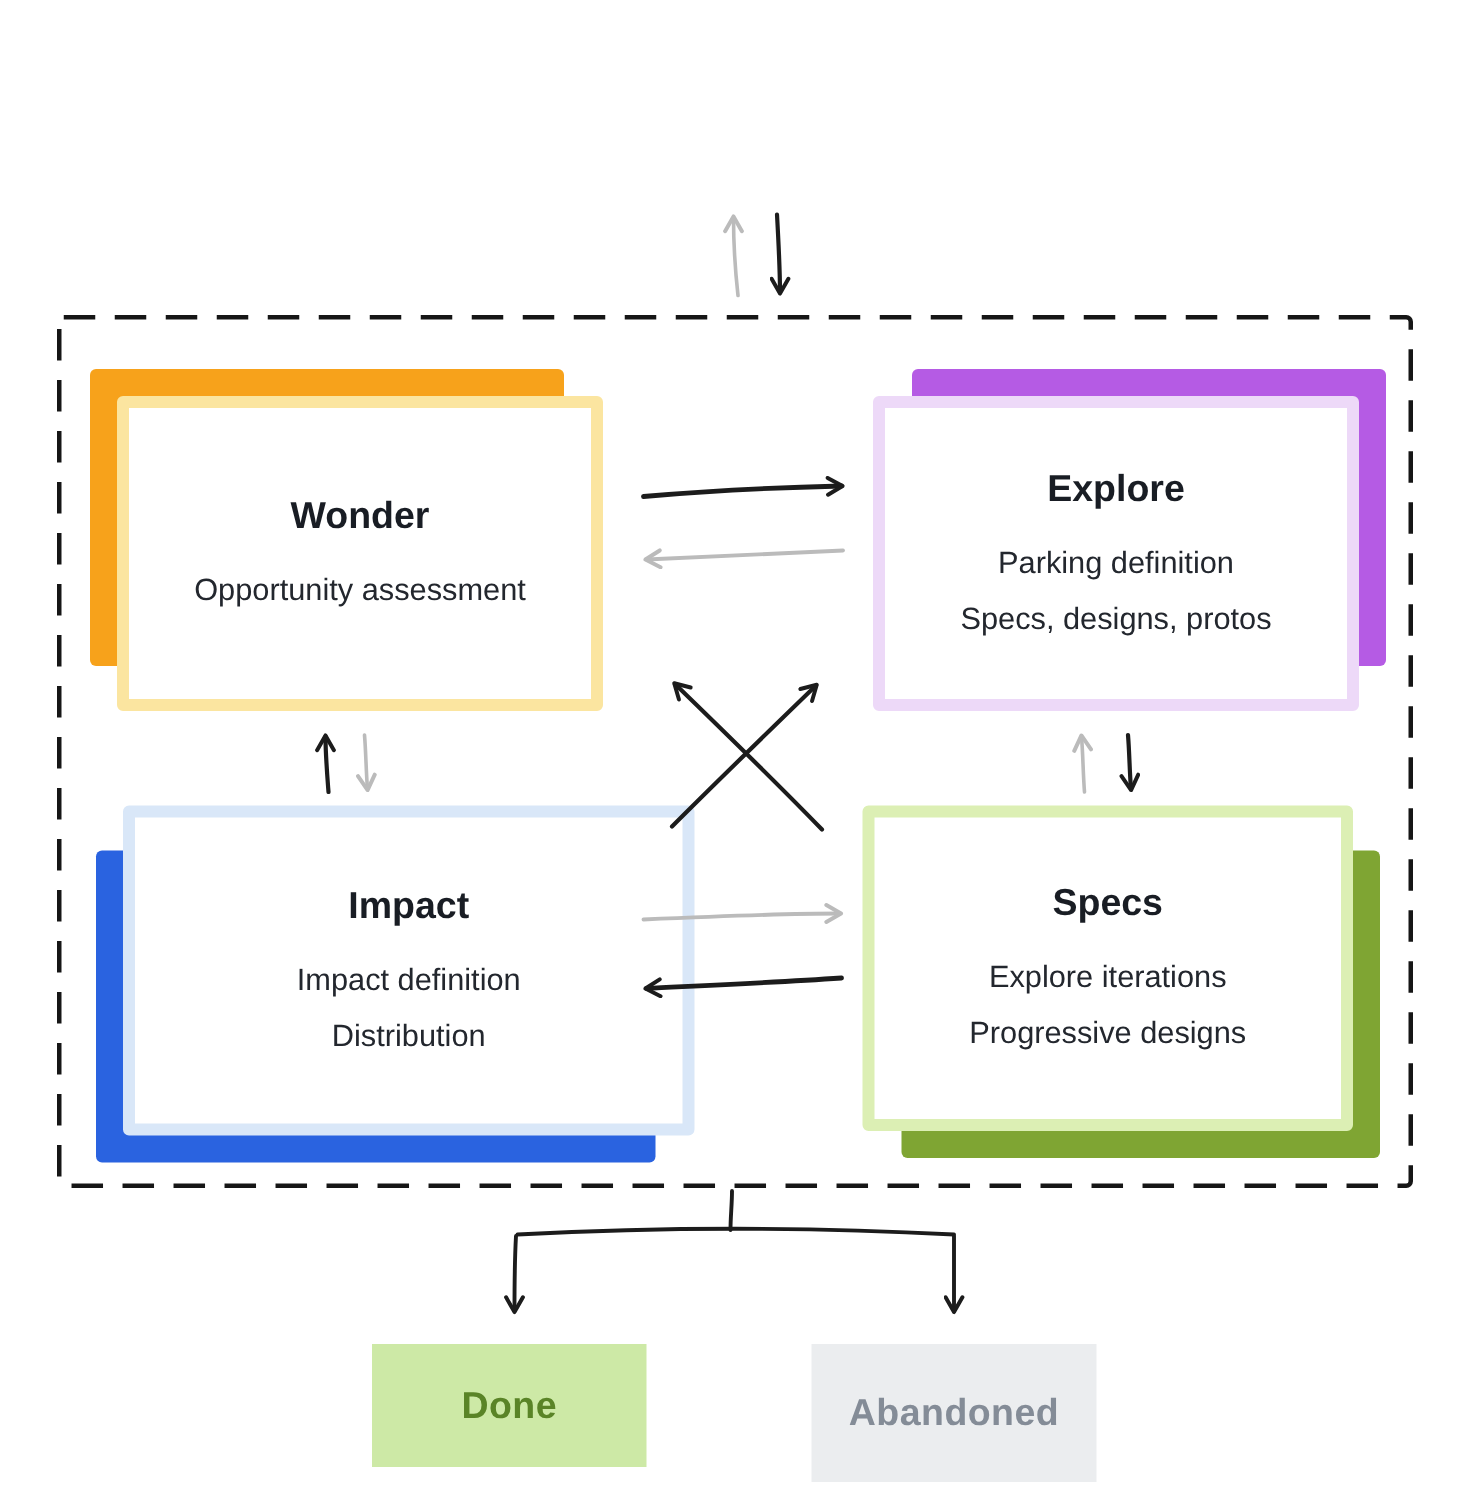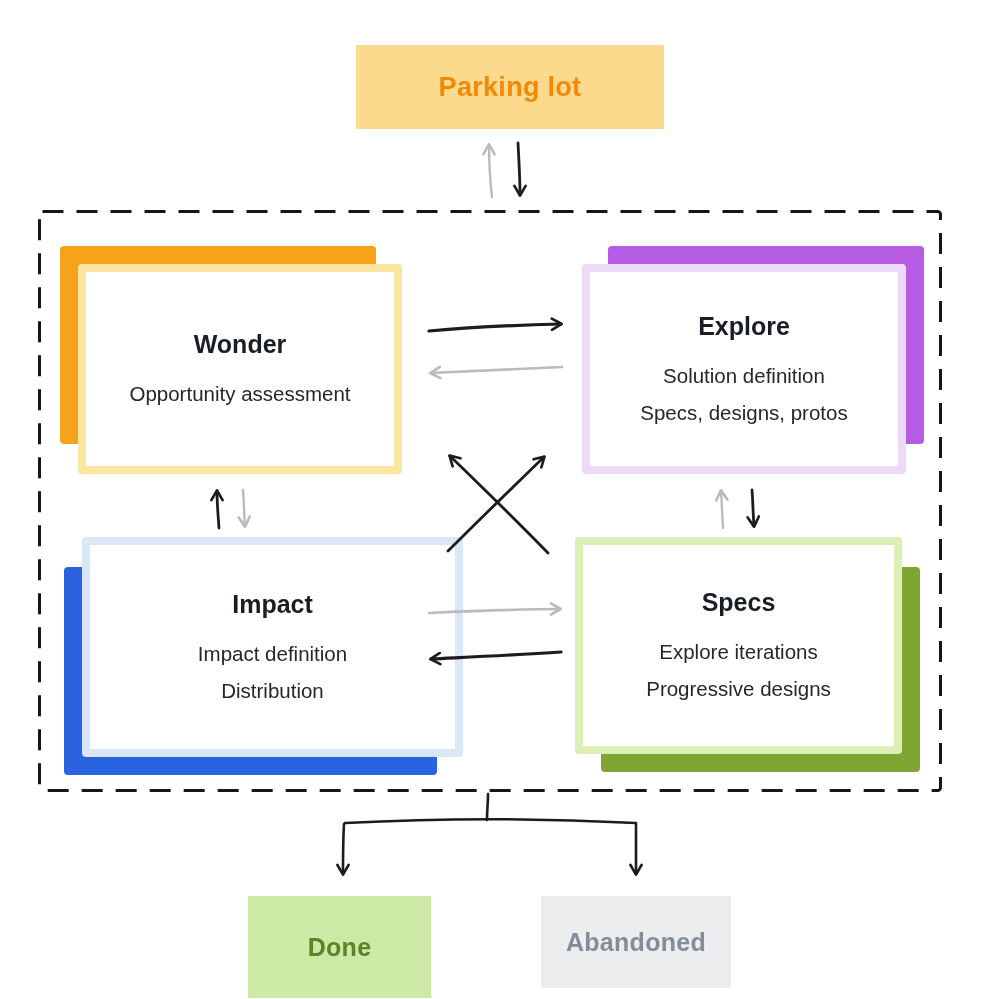--- a/index.html
+++ b/index.html
@@ -58,21 +58,21 @@
   .make .card   { inset: 0 18px 18px 0; border: 8px solid var(--make-tint, #DCEFB4); }
 
   
   .outcome {
     position: absolute;
     display: flex; align-items: center; justify-content: center;
     font-weight: bold; font-size: 25px;
     letter-spacing: 0.3px;
   }
   .done {
-    left: 248px; top: 896px; width: 183px; height: 102px;
+    left: 248px; top: 896px; width: 183px; height: 82px;
     background: var(--done-bg, #CDE9A6); color: var(--done-text, #5A8427);
   }
   .abandoned {
     left: 541px; top: 896px; width: 190px; height: 92px;
     background: var(--abandoned-bg, #EBEDEF); color: var(--abandoned-text, #848C97);
   }
 
   
   .overlay {
     position: absolute; inset: 0;
@@ -80,37 +80,34 @@
     pointer-events: none;
   }
   .stroke-black { stroke: var(--arrow-black, #1c1c1c); fill: none; }
   .stroke-gray  { stroke: var(--arrow-gray, #BBBBBB); fill: none; }
 </style>
 </head>
 <body>
 
 <div class="canvas">
 
-  <div class="parking">
-    <span>Parking lot</span>
-  </div>
 
   <div class="group wonder">
     <div class="accent"></div>
     <div class="card">
       <div class="title">Wonder</div>
       <div class="line">Opportunity assessment</div>
     </div>
   </div>
 
   <div class="group explore">
     <div class="accent"></div>
     <div class="card">
       <div class="title">Explore</div>
-      <div class="line">Solution definition</div>
+      <div class="line">Parking definition</div>
       <div class="line">Specs, designs, protos</div>
     </div>
   </div>
 
   <div class="group impact">
     <div class="accent"></div>
     <div class="card">
       <div class="title">Impact</div>
       <div class="line">Impact definition</div>
       <div class="line">Distribution</div>

